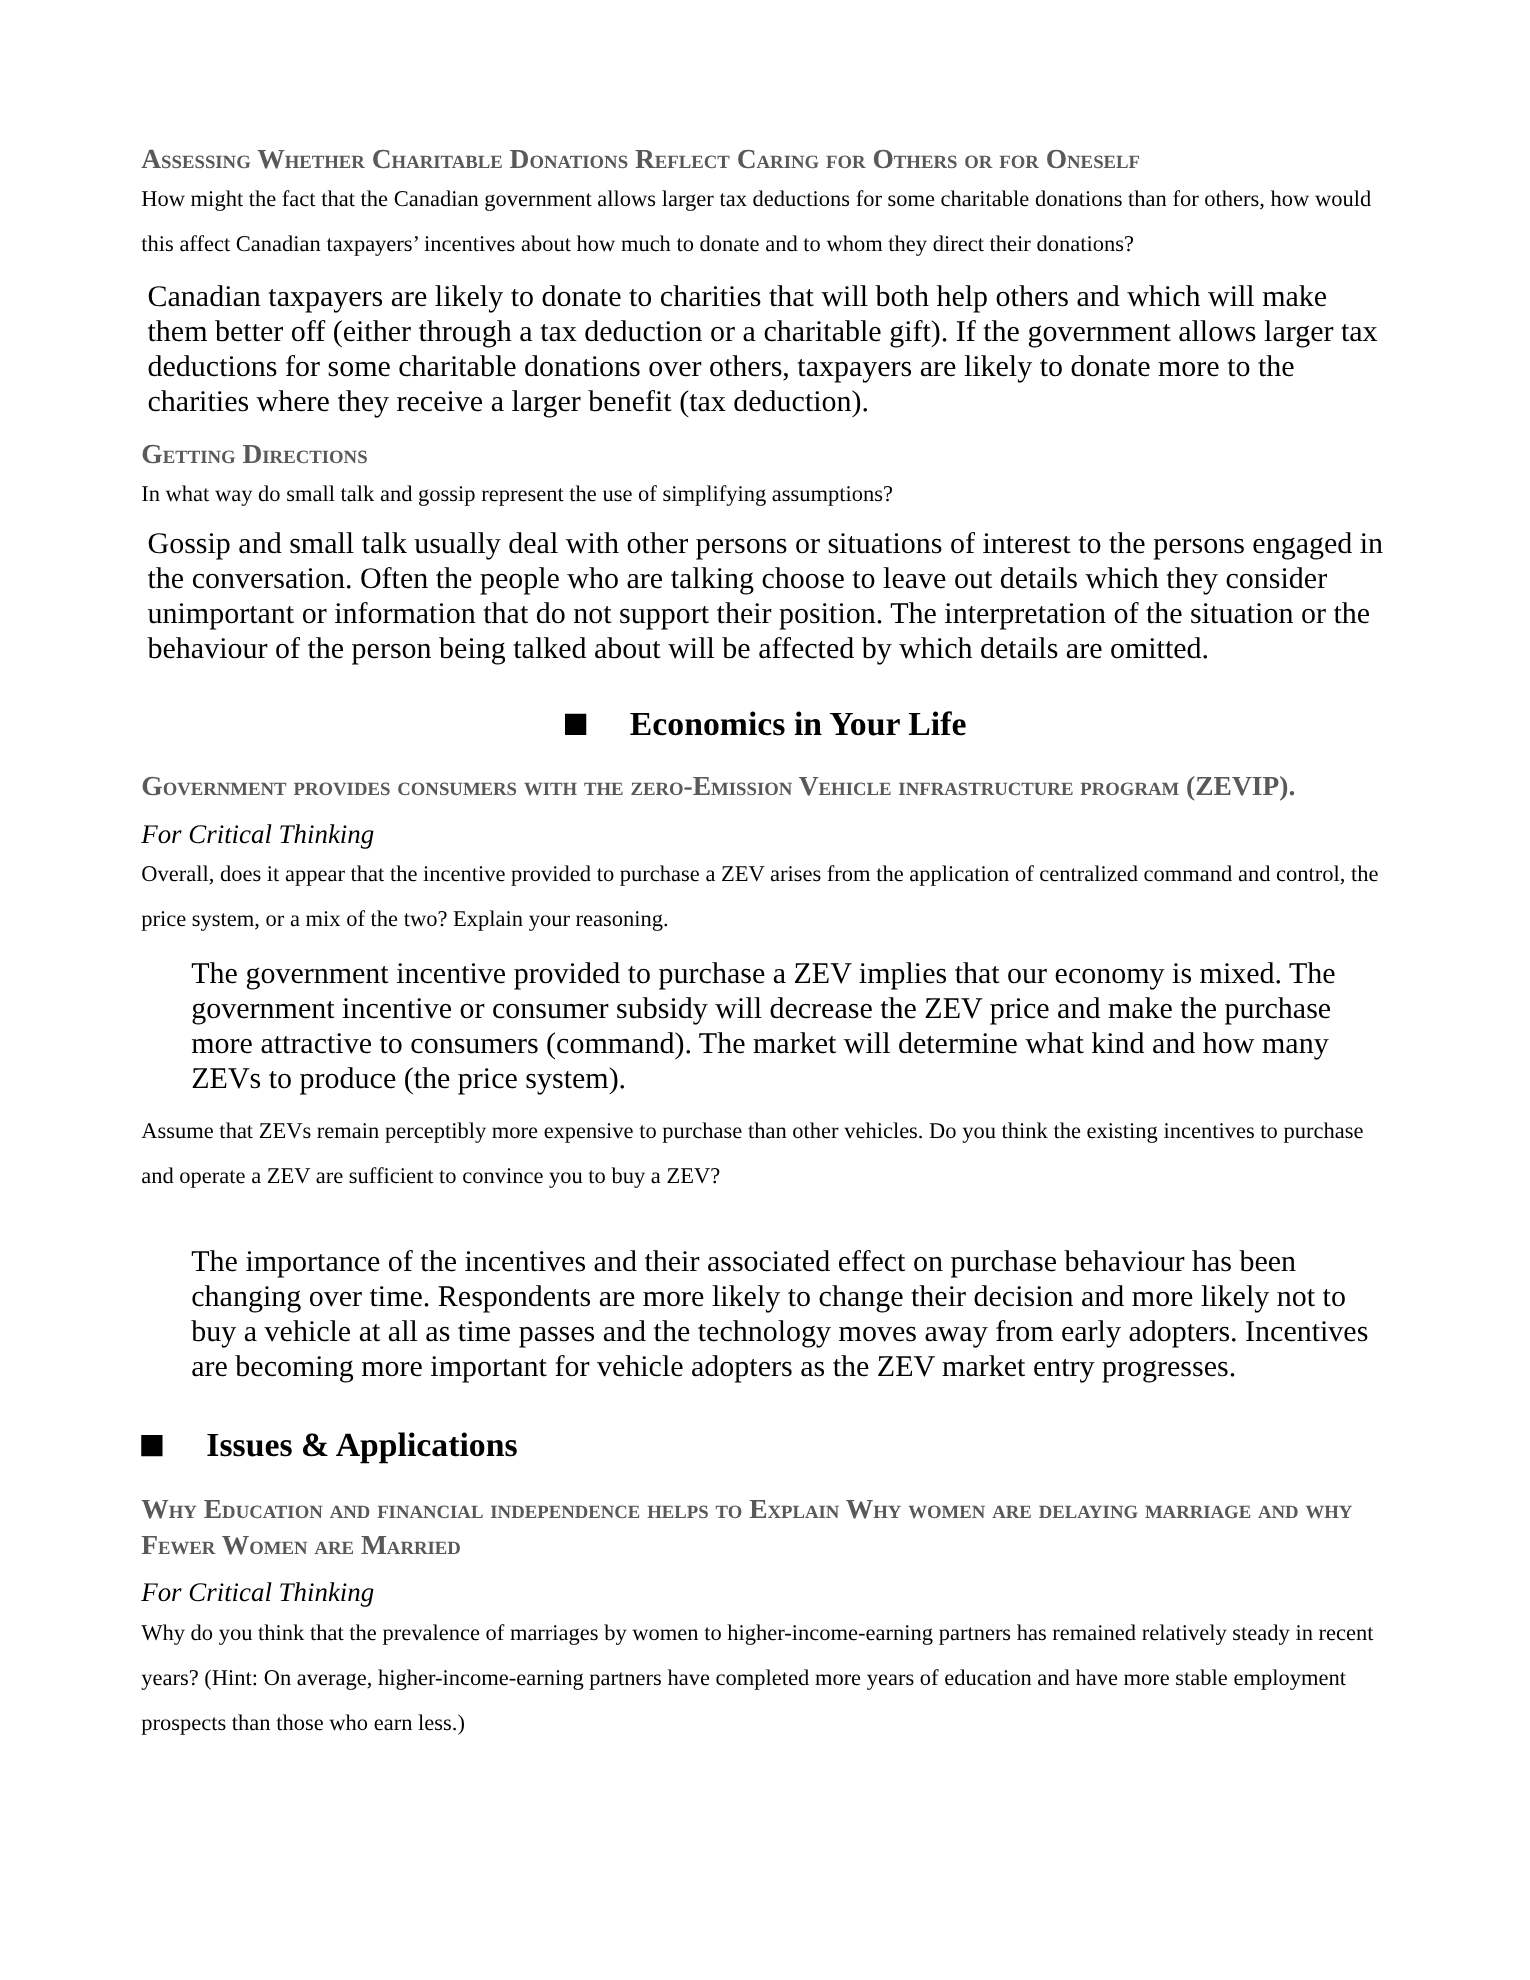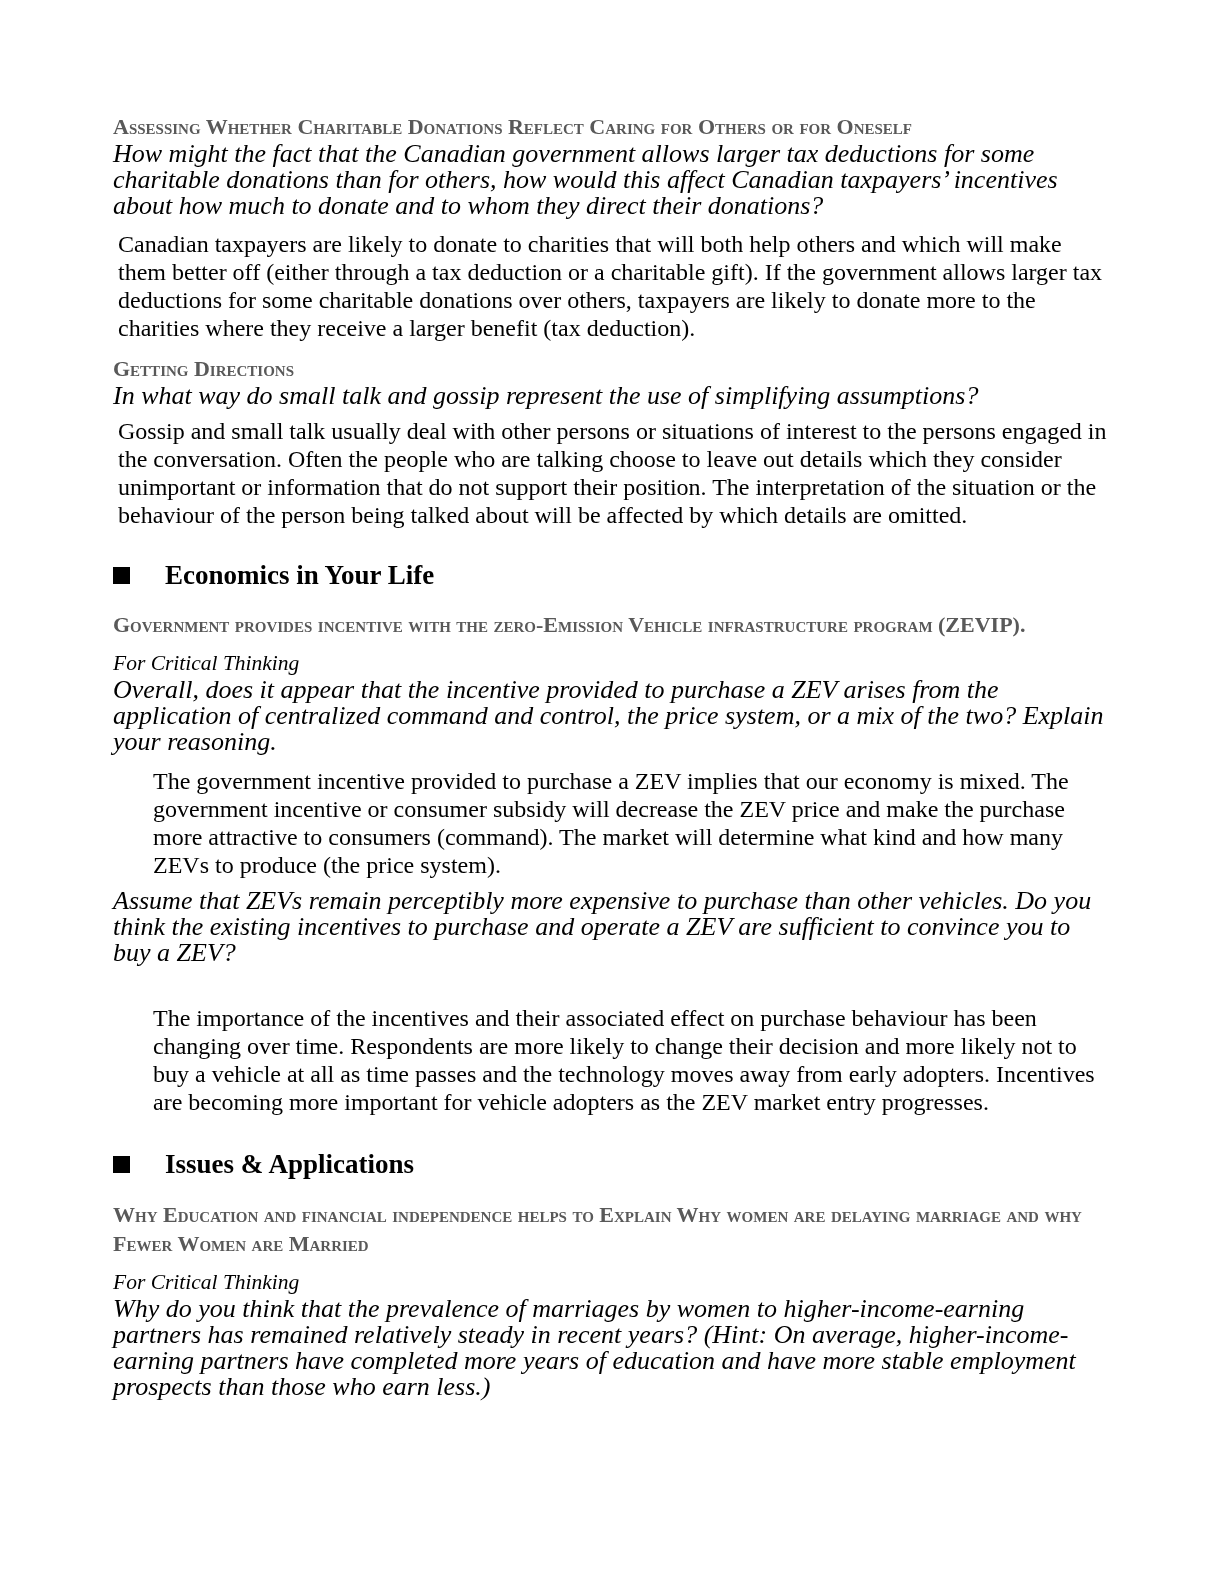--- a/index.html
+++ b/index.html
@@ -20,23 +20,22 @@
   }
   .sc-head {
     font-weight: bold;
     font-variant: small-caps;
     color: #595959;
     font-size: 22px;
     line-height: 29px;
     margin: 0;
   }
   .q {
-    font-style: italic;
-    font-size: 26px;
-    line-height: 26px;
+    font-size: 18px;
+    line-height: 36px;
     margin: 0;
   }
   .body-p {
     font-size: 24px;
     line-height: 28px;
     margin: 5px;
   }
   .label {
     font-weight: normal;
     font-style: italic;
@@ -61,21 +60,21 @@
     margin-right: 35px;
     flex: 0 0 auto;
   }
   .indent { padding-left: 35px; }
 
   
   .mb-q1  { margin-bottom: 11px; }
   .mb-a1  { margin-bottom: 12px; }
   .mb-q2  { margin-bottom: 8px;  }
   .mb-a2  { margin-bottom: 30px; }
-  .mb-sec1{ margin-bottom: 19px; }
+  .mb-sec1{ margin-bottom: 19px; justify-content: center; }
   .mb-h3  { margin-bottom: 10px; }
   .mb-q3  { margin-bottom: 12px; }
   .mb-a3  { margin-bottom: 9px;  }
   .mb-q4  { margin-bottom: 38px; }
   .mb-a4  { margin-bottom: 32px; }
   .mb-sec2{ margin-bottom: 20px; }
   .mb-h4  { margin-bottom: 10px; }
 
   .page-number {
     position: absolute;
@@ -106,21 +105,21 @@
 
     <p class="sc-head">Getting Directions</p>
     <p class="q mb-q2">In what way do small talk and gossip represent the use of simplifying assumptions?</p>
     <p class="body-p mb-a2">Gossip and small talk usually deal with other persons or situations of interest to the persons engaged in the conversation. Often the people who are talking choose to leave out details which they consider unimportant or information that do not support their position. The interpretation of the situation or the behaviour of the person being talked about will be affected by which details are omitted.</p>
 
     <div class="section-head mb-sec1">
       <span class="bullet"></span>
       <span>Economics in Your Life</span>
     </div>
 
-    <p class="sc-head mb-h3">Government provides incentive with the zero-Emission Vehicle infrastructure program (ZEVIP).</p>
+    <p class="sc-head mb-h3">Government provides consumers with the zero-Emission Vehicle infrastructure program (ZEVIP).</p>
 
     <p class="label">For Critical Thinking</p>
     <p class="q mb-q3">Overall, does it appear that the incentive provided to purchase a ZEV arises from the application of centralized command and control, the price system, or a mix of the two? Explain your reasoning.</p>
     <p class="body-p indent mb-a3">The government incentive provided to purchase a ZEV implies that our economy is mixed. The government incentive or consumer subsidy will decrease the ZEV price and make the purchase more attractive to consumers (command). The market will determine what kind and how many ZEVs to produce (the price system).</p>
 
     <p class="q mb-q4">Assume that ZEVs remain perceptibly more expensive to purchase than other vehicles. Do you think the existing incentives to purchase and operate a ZEV are sufficient to convince you to buy a ZEV?</p>
     <p class="body-p indent mb-a4">The importance of the incentives and their associated effect on purchase behaviour has been changing over time. Respondents are more likely to change their decision and more likely not to buy a vehicle at all as time passes and the technology moves away from early adopters. Incentives are becoming more important for vehicle adopters as the ZEV market entry progresses.</p>
 
     <div class="section-head mb-sec2">
       <span class="bullet"></span>

